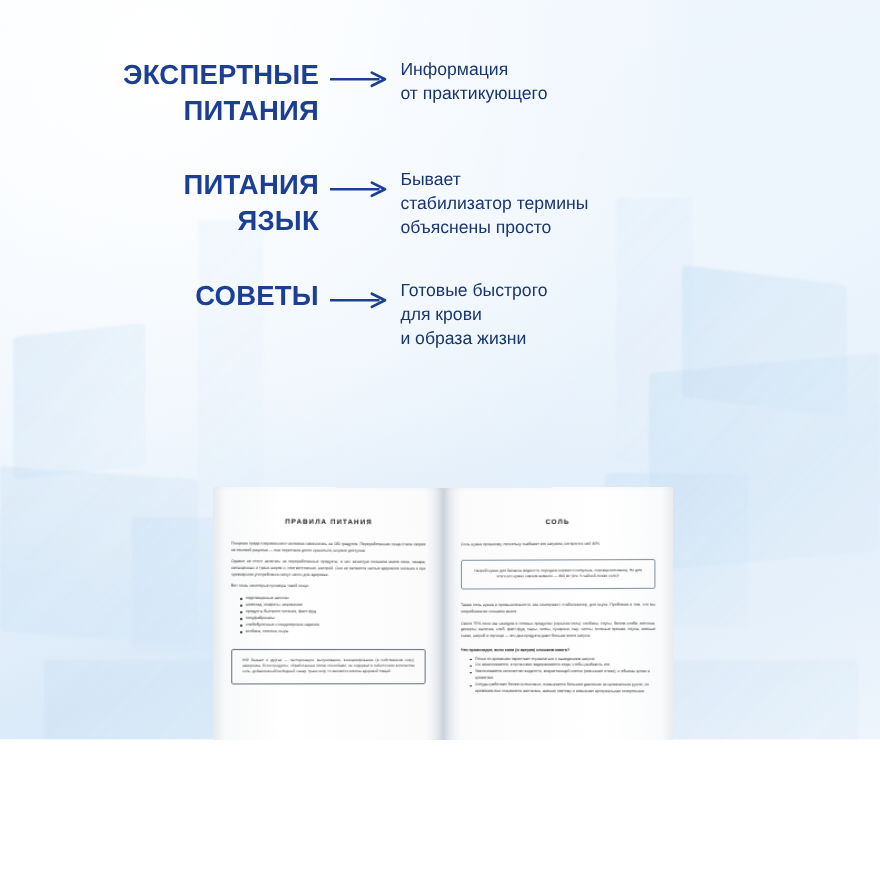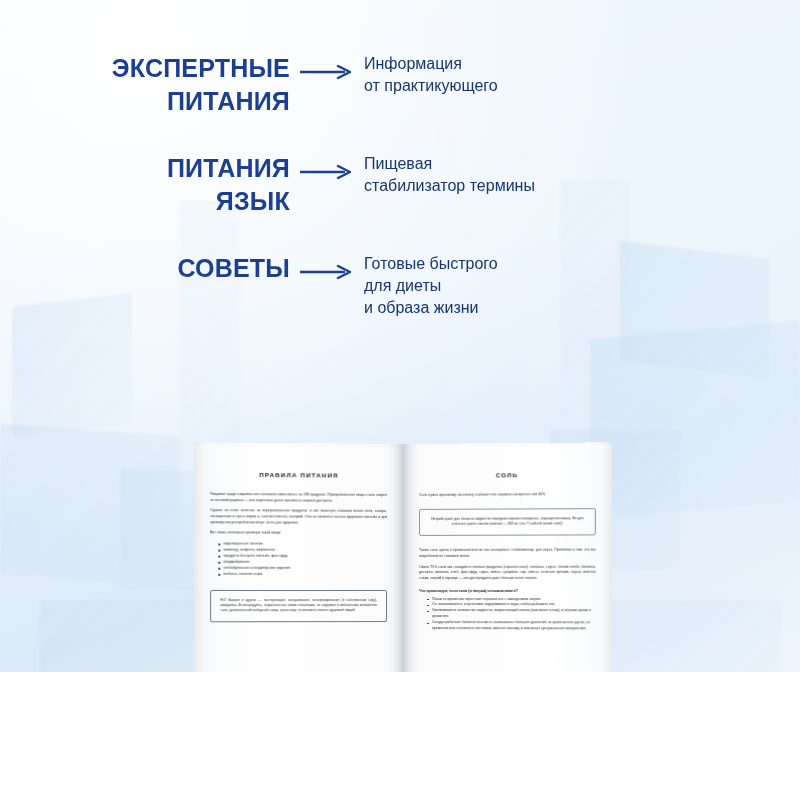--- a/index.html
+++ b/index.html
@@ -235,38 +235,39 @@
         <div>ПИТАНИЯ</div>
         <div>ЯЗЫК</div>
       </div>
       <div class="hl-arrow">
         <svg width="58" height="16" viewBox="0 0 58 16" aria-hidden="true">
           <line x1="2" y1="8" x2="47" y2="8" stroke="#1c3f94" stroke-width="2.4"></line>
           <polyline points="40,2 52,8 40,14" fill="none" stroke="#1c3f94" stroke-width="2.4" stroke-linecap="round" stroke-linejoin="round"></polyline>
         </svg>
       </div>
       <div class="hl-right">
-        <div>Пищевая</div>
+        <div>Бывает</div>
         <div>стабилизатор термины</div>
+        <div>объяснены просто</div>
       </div>
     </div>
 
     <div class="hl-row">
       <div class="hl-left">
         <div>СОВЕТЫ</div>
       </div>
       <div class="hl-arrow">
         <svg width="58" height="16" viewBox="0 0 58 16" aria-hidden="true">
           <line x1="2" y1="8" x2="47" y2="8" stroke="#1c3f94" stroke-width="2.4"></line>
           <polyline points="40,2 52,8 40,14" fill="none" stroke="#1c3f94" stroke-width="2.4" stroke-linecap="round" stroke-linejoin="round"></polyline>
         </svg>
       </div>
       <div class="hl-right">
         <div>Готовые быстрого</div>
-        <div>для диеты</div>
+        <div>для крови</div>
         <div>и образа жизни</div>
       </div>
     </div>
   </div>
 
   <div class="book">
     <div class="book-shadow"></div>
     <div class="spread">
 
       <div class="page-l">

